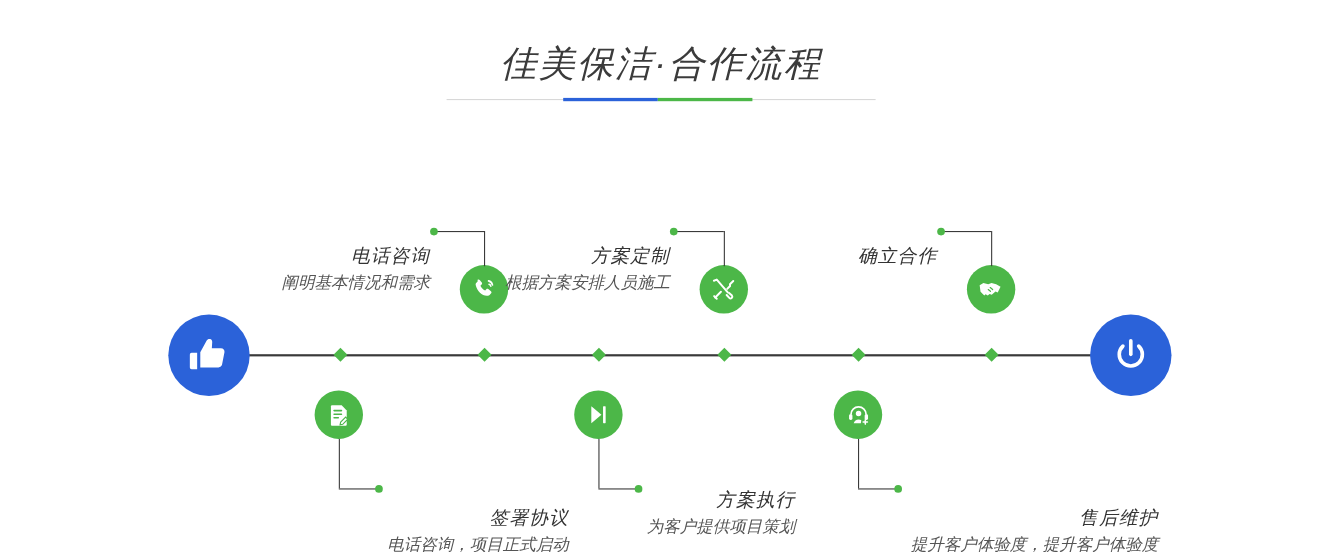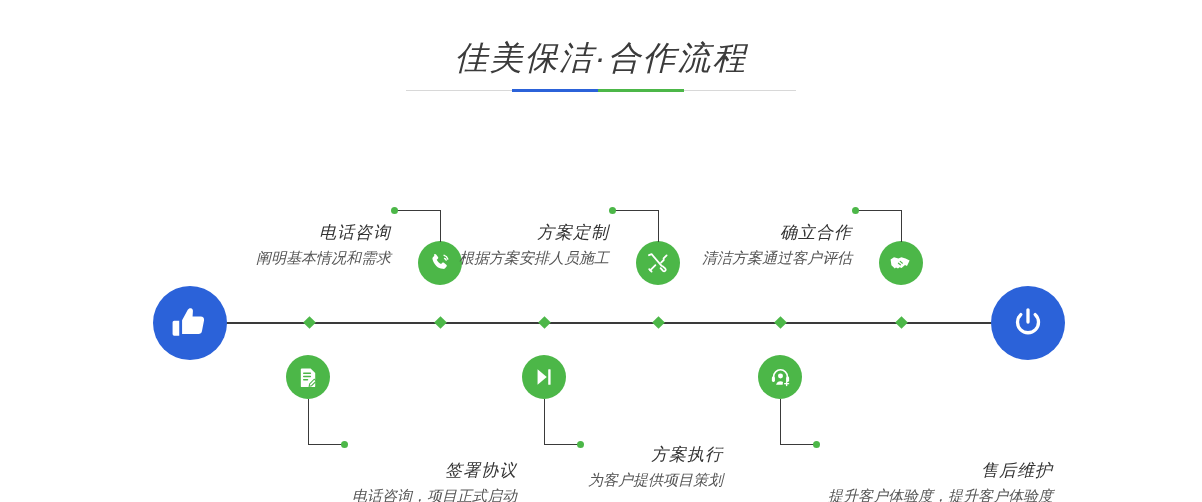--- a/index.html
+++ b/index.html
@@ -269,21 +269,20 @@
         <path d="M1.6 8.4l3.4-2.2 4.4 1.3 3-1.3 4.2 1.2 4 2.2-2.6 5.4-2-1-3.4 3-2-.8-1.6 1.4-2-1-1.2 1-3.4-3.4z"></path>
         <path d="M9.4 12.2l2 1.6M11.2 10.4l2.2 1.8" stroke="#4cb748" stroke-width="1.1" stroke-linecap="round"></path>
       </svg>
     </span>
   </div>
   <div class="connector v-line" style="left:901px; top:210px; height:32px;"></div>
   <div class="connector h-line" style="left:856px; top:210px; width:45px;"></div>
   <div class="dot" style="left:852px; top:207px;"></div>
   <div class="label-block right-align" style="left:692px; top:186px; width:160px;">
     <div class="l-title">确立合作</div>
-    <div class="l-desc">清洁方案通过客户评估</div>
   </div>
 
   <div class="node-icon" style="left:758px; top:355px;">
     <span>
       <svg width="23" height="23" viewBox="0 0 24 24" fill="#ffffff">
         <path d="M4 11.2a8 8 0 0 1 16 0v.4h-1.6v-.4a6.4 6.4 0 0 0-12.8 0v.4H4z"></path>
         <rect x="3" y="11" width="3.2" height="5.6" rx="1.4"></rect>
         <rect x="17.8" y="11" width="3.2" height="5.6" rx="1.4"></rect>
         <circle cx="12" cy="10.4" r="2.6"></circle>
         <path d="M7.4 19.6c.6-2.4 2.4-3.6 4.6-3.6 1 0 1.9.25 2.6.7l-.4 2.9H7.4z"></path>

